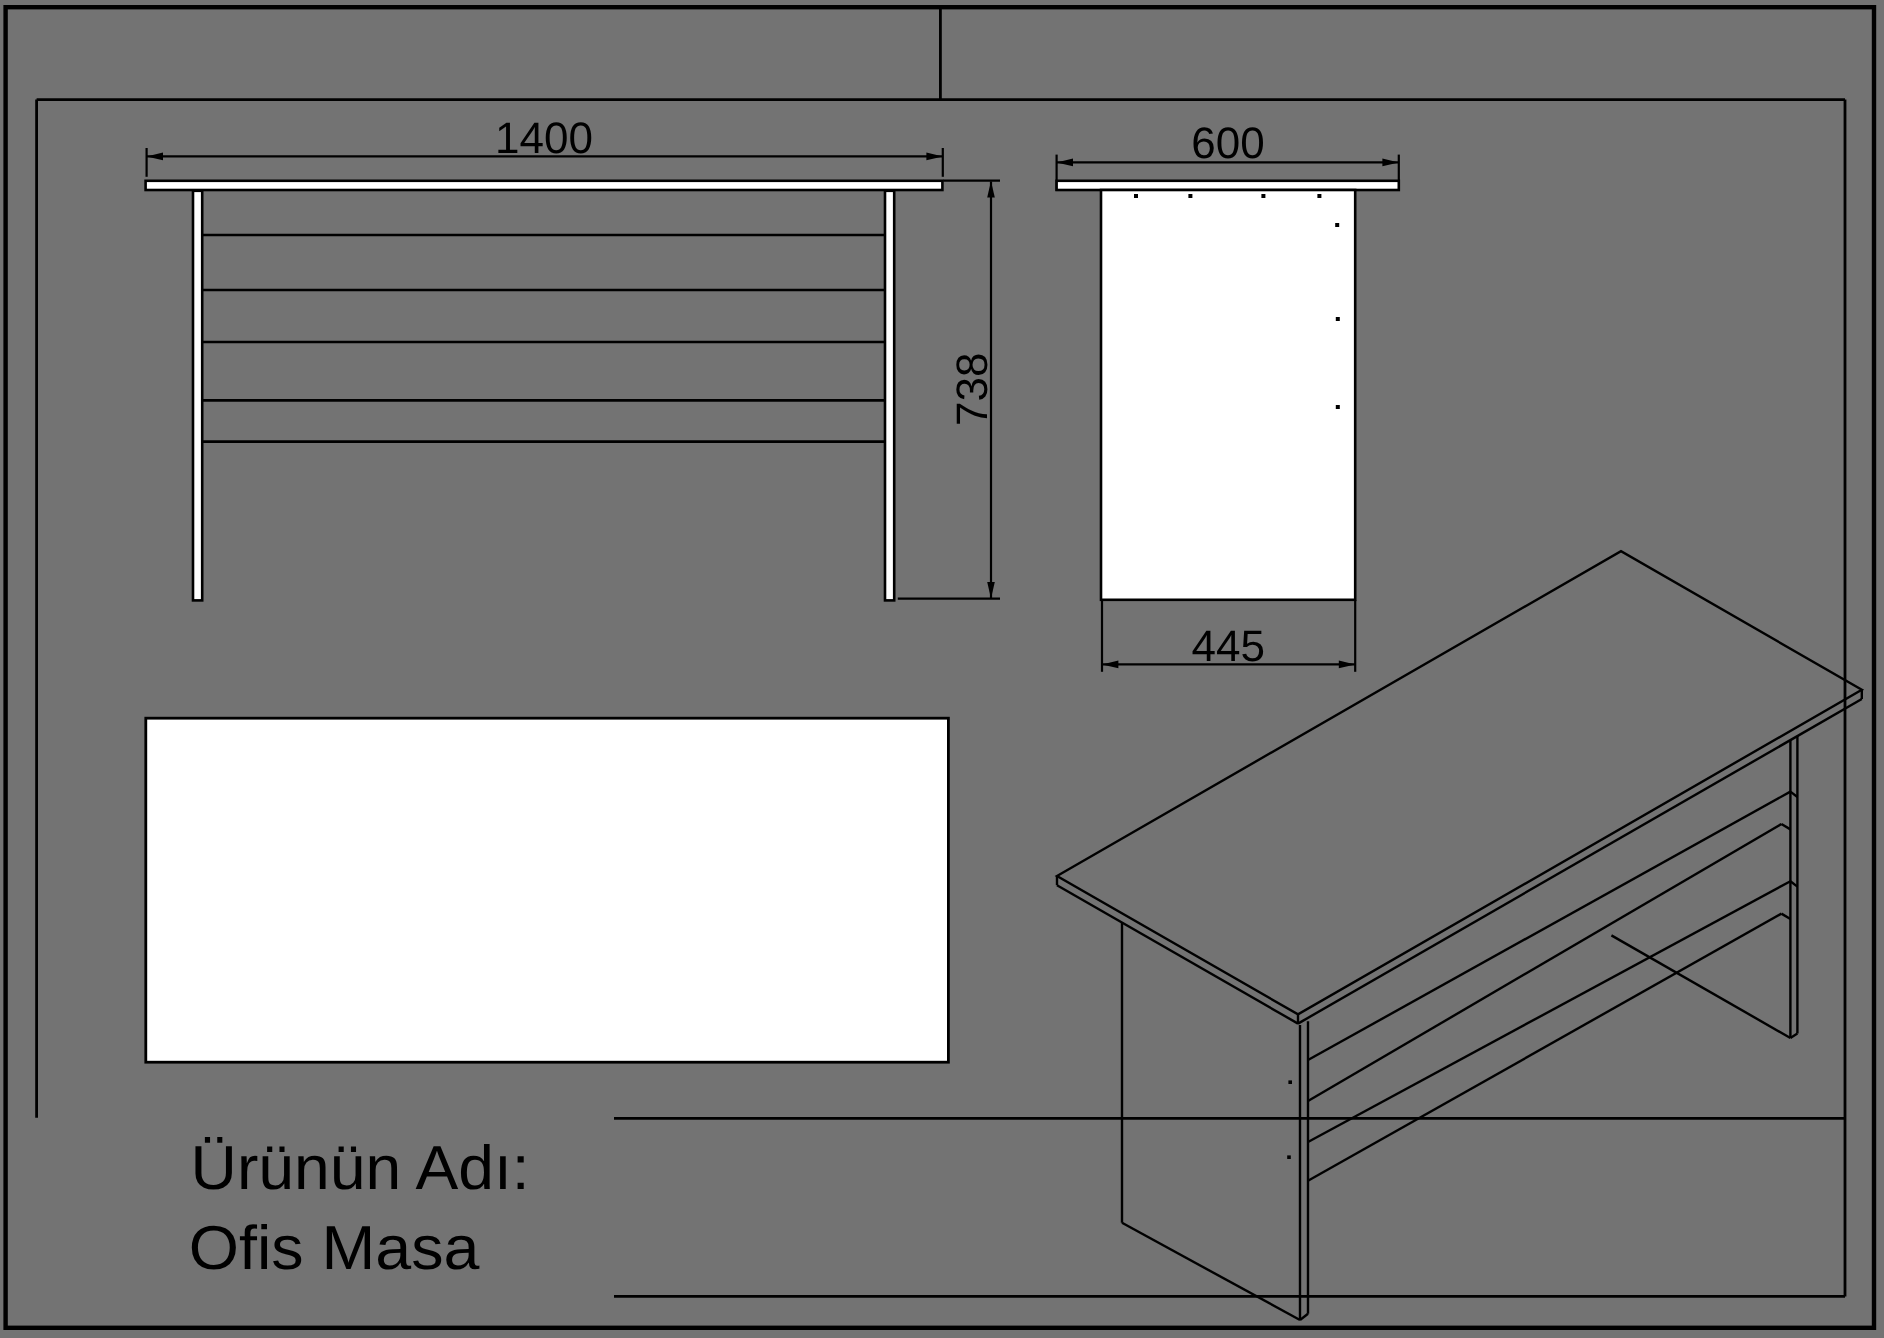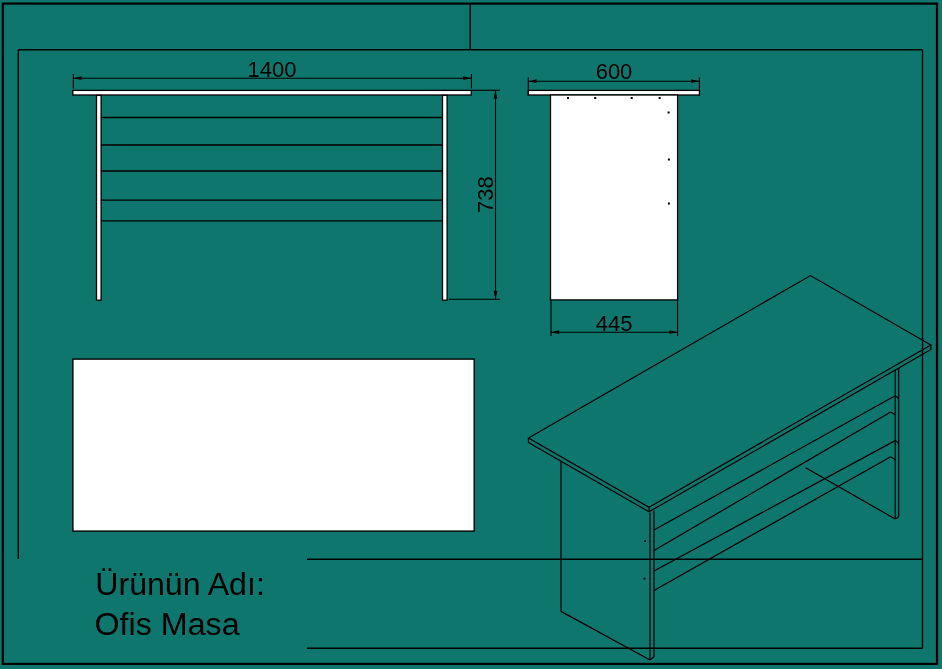--- a/index.html
+++ b/index.html
@@ -1,16 +1,16 @@
 <!DOCTYPE html>
 <html><head>
 <meta charset="utf-8">
 <style>
   html,body{margin:0;padding:0;background:#ffffff;}
-  #sheet{position:relative;width:942px;height:669px;background:#0f766e;overflow:hidden;
+  #sheet{position:relative;width:942px;height:669px;background:#737373;overflow:hidden;
          font-family:"Liberation Sans",sans-serif;}
   svg{position:absolute;left:0;top:0;}
   text{font-family:"Liberation Sans",sans-serif;fill:#000;}
 </style>
 </head>
 <body>
 
 <div id="sheet">
 <svg width="942" height="669" viewBox="0 0 942 669">
 

